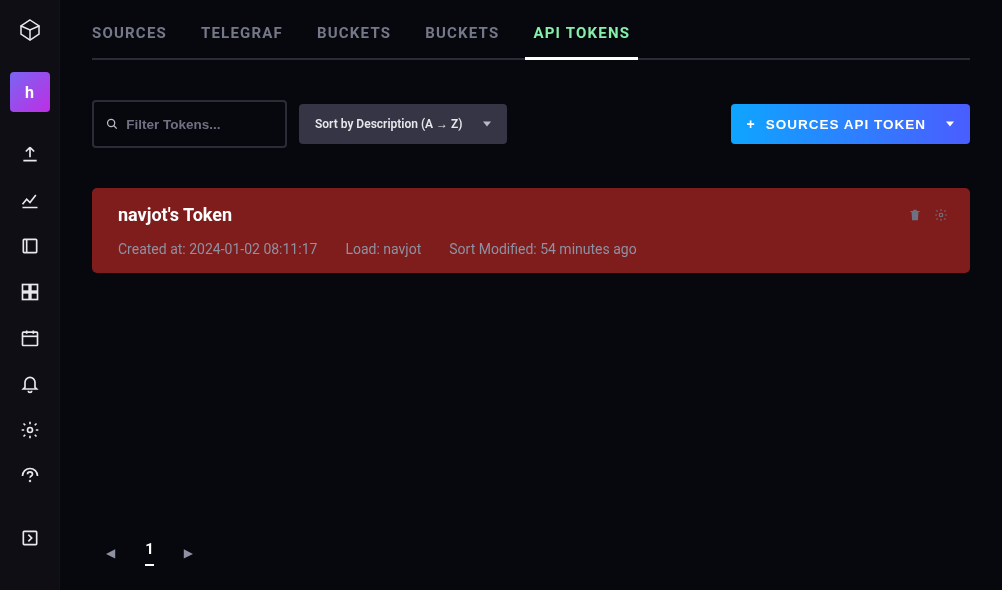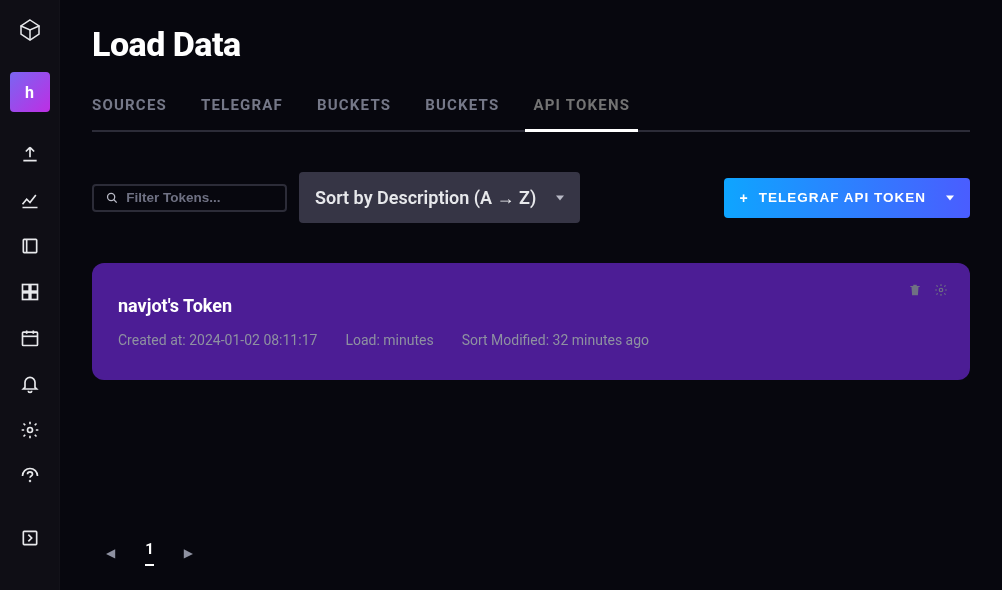--- a/index.html
+++ b/index.html
@@ -63,21 +63,21 @@
   .tab {
     font-size: 15px;
     font-weight: 700;
     letter-spacing: 1.2px;
     color: #757888;
     padding-bottom: 16px;
     cursor: pointer;
     position: relative;
   }
   .tab.active {
-    color: #737373;
+    color: #86efac;
   }
   .tab.active::after {
     content: "";
     position: absolute;
     left: -8px;
     right: -8px;
     bottom: -2px;
     height: 3px;
     background: #ffffff;
   }
@@ -86,42 +86,42 @@
     align-items: center;
     gap: 12px;
     margin-bottom: 40px;
   }
   .filter-input-wrap {
     display: flex;
     align-items: center;
     border: 2px solid #2c2c38;
     border-radius: 4px;
     padding: 0 12px;
-    height: 28px;
+    height: 48px;
     width: 195px;
     background: transparent;
   }
   .filter-input-wrap svg { margin-right: 8px; }
   .filter-input {
     background: transparent;
     border: none;
     outline: none;
     color: #fff;
     font-size: 13.5px;
     width: 100%;
   }
   .filter-input::placeholder { color: #6f7183; font-weight: 600; }
   .sort-select {
     background: #363545;
     border: none;
     border-radius: 4px;
-    height: 51px;
+    height: 40px;
     padding: 0 44px 0 16px;
     color: #e7e8eb;
-    font-size: 18px;
+    font-size: 12px;
     font-weight: 600;
     display: flex;
     align-items: center;
     cursor: pointer;
     position: relative;
   }
   .sort-select::after {
     content: "";
     position: absolute;
     right: 16px;
@@ -154,23 +154,23 @@
     position: absolute;
     right: 16px;
     top: 50%;
     width: 0; height: 0;
     border-left: 4px solid transparent;
     border-right: 4px solid transparent;
     border-top: 5px solid #fff;
     transform: translateY(-50%);
   }
   .token-card {
-    background: #4c1d95;
-    border-radius: 12px;
-    padding: 32px 26px;
+    background: #7f1d1d;
+    border-radius: 5px;
+    padding: 16px 26px;
     position: relative;
   }
   .token-title {
     font-size: 18px;
     font-weight: 700;
     margin-bottom: 16px;
     color: #fff;
   }
   .token-meta {
     display: flex;
@@ -278,21 +278,20 @@
   <div class="sidebar-sep"></div>
   <div class="sidebar-icon">
     <svg width="20" height="20" viewBox="0 0 24 24" fill="none" stroke-width="2">
         <rect x="4" y="4" width="16" height="16" rx="1"></rect>
         <polyline points="10,8 14,12 10,16"></polyline>
       </svg>
   </div>
 </nav>
 
 <main class="main">
-  <h1 class="page-title">Load Data</h1>
 
   <div class="tabs">
     <div class="tab">SOURCES</div>
     <div class="tab">TELEGRAF</div>
     <div class="tab">BUCKETS</div>
     <div class="tab">BUCKETS</div>
     <div class="tab active">API TOKENS</div>
   </div>
 
   <div class="controls">
@@ -302,39 +301,39 @@
           <line x1="21" y1="21" x2="15" y2="15"></line>
         </svg>
       <input class="filter-input" type="text" placeholder="Filter Tokens..." style="">
     </div>
     <div class="sort-select">
       <span>Sort by Description (A → Z)</span>
     </div>
     <div class="spacer"></div>
     <button class="gen-btn">
       <span class="plus">+</span>
-      <span>TELEGRAF API TOKEN</span>
+      <span>SOURCES API TOKEN</span>
     </button>
   </div>
 
   <div class="token-card">
     <div class="token-actions">
       <svg width="14" height="14" viewBox="0 0 24 24" fill="#6f7183">
           <path d="M6 7h12l-1 14H7L6 7zM4 5h16V7H4zM9 3h6v2H9z"></path>
         </svg>
       <svg width="14" height="14" viewBox="0 0 24 24" fill="none" stroke="#6f7183" stroke-width="2">
           <circle cx="12" cy="12" r="3"></circle>
           <path d="M12 2v3M12 19v3M4.2 4.2l2.1 2.1M17.7 17.7l2.1 2.1M2 12h3M19 12h3M4.2 19.8l2.1-2.1M17.7 6.3l2.1-2.1"></path>
         </svg>
     </div>
     <div class="token-title">navjot's Token</div>
     <div class="token-meta">
       <span><span>Created at:</span> <span>2024-01-02 08:11:17</span></span>
-      <span><span>Load:</span> <span>minutes</span></span>
-      <span><span>Sort Modified:</span> <span>32 minutes ago</span></span>
+      <span><span>Load:</span> <span>navjot</span></span>
+      <span><span>Sort Modified:</span> <span>54 minutes ago</span></span>
     </div>
   </div>
 
   <div class="pagination">
     <span class="page-arrow">◀</span>
     <span class="page-num">1</span>
     <span class="page-arrow">▶</span>
   </div>
 </main>
 

